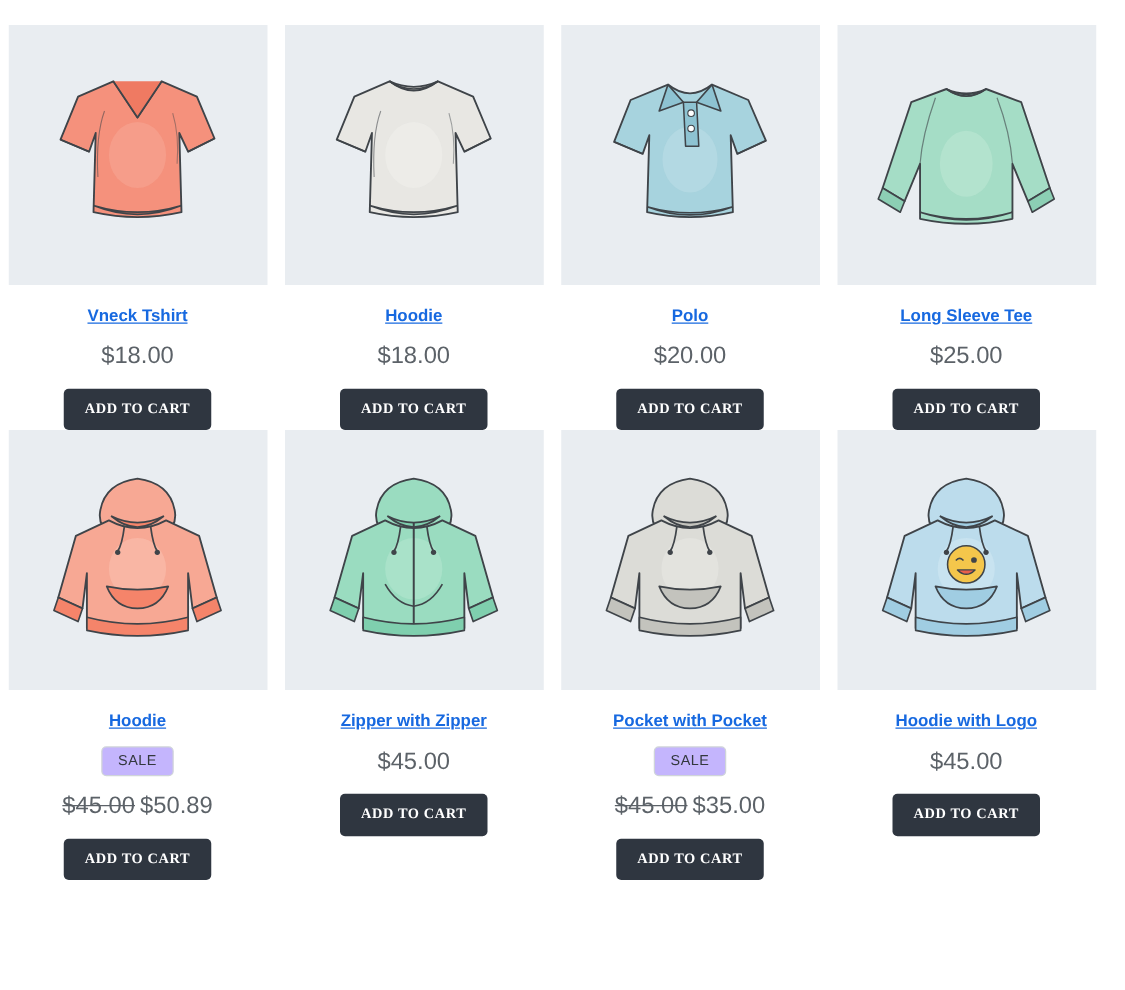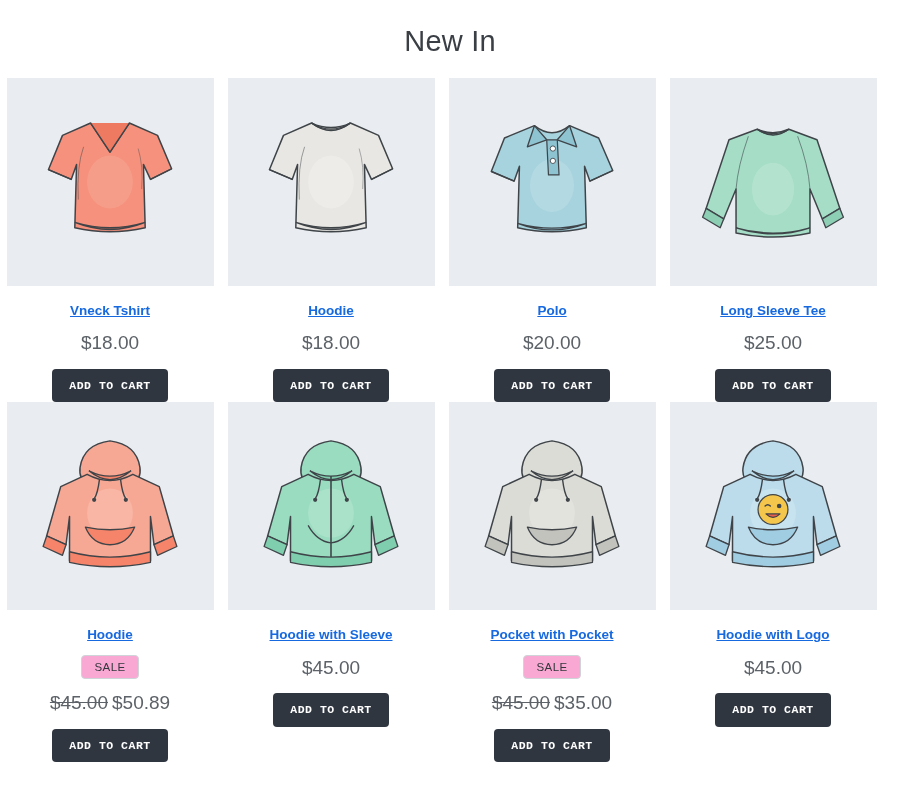--- a/index.html
+++ b/index.html
@@ -50,21 +50,21 @@
     text-align: center;
     line-height: 1.2;
     cursor: pointer;
   }
 
   .badge {
     margin-top: 11px;
     display: inline-block;
     border: 1px solid #cfd4d9;
     border-radius: 4px;
-    background: #f9a8d4;
+    background: #c4b5fd;
     color: #33383d;
     font-size: 11.5px;
     letter-spacing: 0.4px;
     padding: 6px 12px 5px;
     line-height: 1;
   }
 
   .price {
     margin-top: 13px;
     font-size: 19px;
@@ -74,35 +74,34 @@
   }
   .price .old { text-decoration: line-through; color: #5c6268; margin-right: 4px; }
   .price .new { color: #5c6268; }
 
   .atc {
     margin-top: 14px;
     background: #2f3640;
     color: #ffffff;
     border: none;
     border-radius: 4px;
-    font-family: Liberation Mono, monospace;
+    font-family: Liberation Serif, serif;
     font-size: 11.5px;
     font-weight: 700;
     letter-spacing: 0.5px;
     padding: 11px 17px;
     line-height: 1;
     cursor: pointer;
   }
 </style>
 </head>
 <body>
 
 <div class="page">
 
-  <h1 class="page-title">New In</h1>
 
   <div class="grid" id="grid">
       <div class="card">
         <div class="thumb">
           <svg width="176" height="176" viewBox="0 0 200 200">
     <g>
       <path d="M78,33 L46,47 L30,86 L56,97 L62,80 L60,152 q40,9 80,0 L138,80 L146,97 L170,85 L154,47 L122,33
                L100,66 L78,33 z" fill="#f5917c" stroke="#3f4449" stroke-width="1.7" stroke-linejoin="round"></path>
       <path d="M70,60 q-8,22 -6,60" fill="none" stroke="#3f4449" stroke-width="1" opacity=".55"></path>
       <path d="M132,62 q6,20 4,46" fill="none" stroke="#3f4449" stroke-width="1" opacity=".45"></path>
@@ -217,21 +216,21 @@
               <circle cx="118" cy="93" r="2.4" fill="#3f4449"></circle>
     <path d="M100,66 L100,160" stroke="#3f4449" stroke-width="1.8"></path>
          <path d="M74,122 q10,18 26,20 q16,-2 26,-20" fill="none" stroke="#3f4449" stroke-width="1.5"></path>
 
     <path d="M54,152 q46,12 92,0 L146,164 q-46,10 -92,0 z" fill="#7fcfae" stroke="#3f4449" stroke-width="1.5" stroke-linejoin="round"></path>
     <path d="M28,134 L50,144 L46,156 L24,146 z" fill="#7fcfae" stroke="#3f4449" stroke-width="1.5" stroke-linejoin="round"></path>
     <path d="M172,134 L150,144 L154,156 L176,146 z" fill="#7fcfae" stroke="#3f4449" stroke-width="1.5" stroke-linejoin="round"></path>
   </g>
           </svg>
         </div>
-        <a class="name">Hoodie with Sleeve</a>
+        <a class="name">Zipper with Zipper</a>
         <div class="price"><span class="new">$45.00</span></div>
         <button class="atc">ADD TO CART</button>
       </div>
       <div class="card">
         <div class="thumb">
           <svg width="176" height="176" viewBox="0 0 200 200">
             <g>
     <path d="M100,26 q-30,4 -34,30 q-2,14 10,20 q24,9 48,0 q12,-6 10,-20 q-4,-26 -34,-30 z" fill="#dcdcd7" stroke="#3f4449" stroke-width="1.7" stroke-linejoin="round"></path>
     <path d="M76,60 q24,12 48,0 q-24,20 -48,0 z" fill="#c3c3bd" stroke="#3f4449" stroke-width="1.5"></path>
     <path d="M74,64 L44,78 L28,134 L50,144 L54,112 L54,162 q46,10 92,0 L146,112 L150,144 L172,134 L156,78 L126,64

